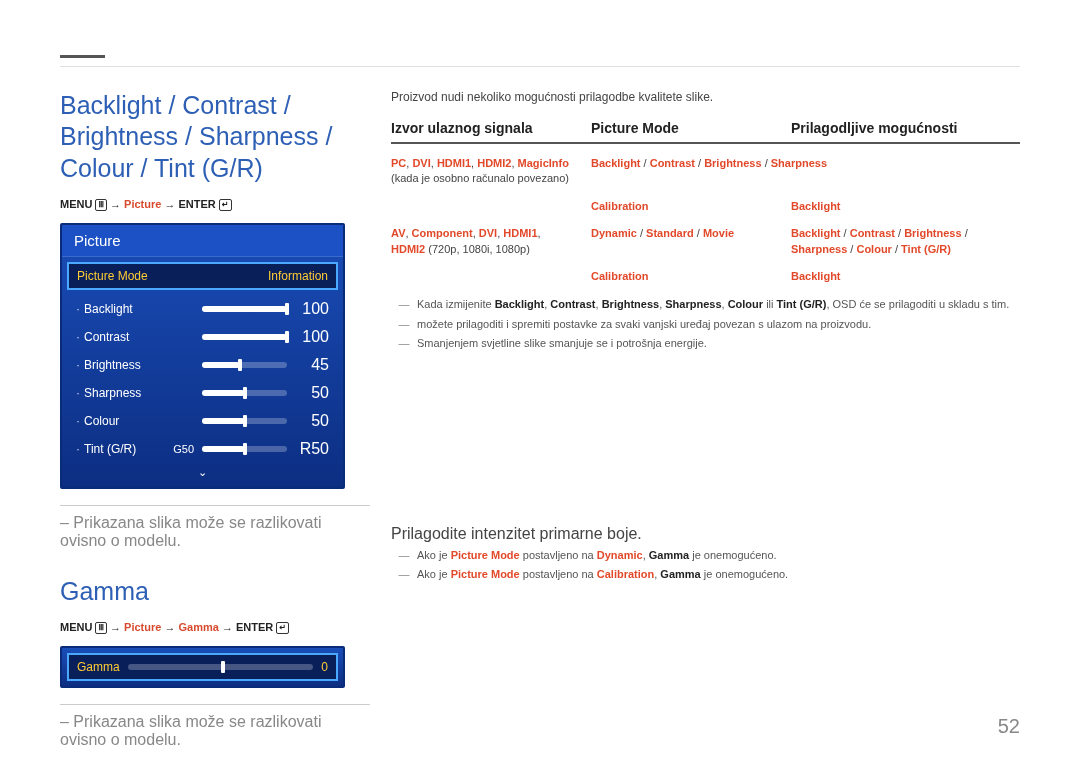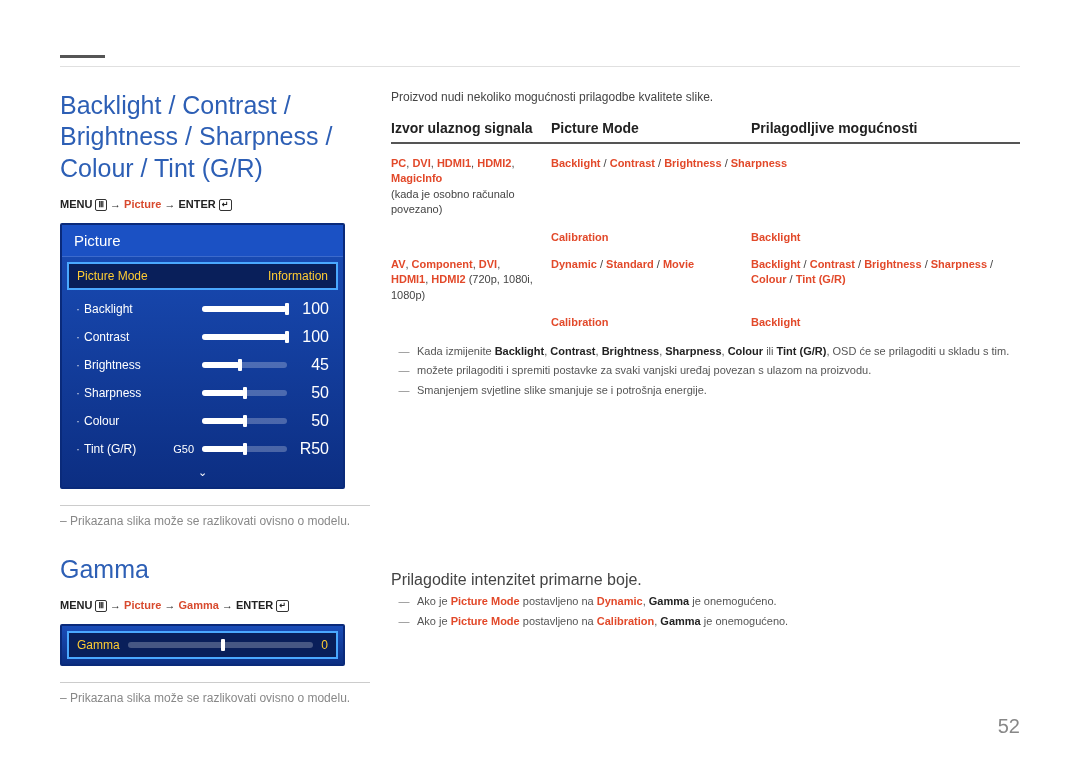--- a/index.html
+++ b/index.html
@@ -100,33 +100,33 @@
     width:4px; height:12px; background:#fff; border-radius:1px;
   }
   .osd-item-row .value { width: 34px; text-align: right; font-size:16px; }
   .chevron-down { text-align:center; padding:3px 0 8px; color:#fff; font-size:11px; }
   .divider-short {
     border: none; border-top: 1px solid #ccc;
     margin: 16px 0 8px 0;
     width: 100%;
   }
   .footnote {
-    font-size: 12px; color: #888;
+    font-size: 16px; color: #888;
   }
   .footnote::before { content: "– "; }
   
   .intro-line { font-size: 12px; color:#444; margin-bottom: 16px; }
   .table-head {
     display: flex;
     border-bottom: 2px solid #555;
     padding-bottom: 6px;
     margin-bottom: 8px;
   }
   .th { font-weight: bold; font-size: 14px; color:#222; }
-  .c1 { width: 160px; }
+  .c1 { width: 200px; }
   .c2 { width: 200px; }
   .c3 { flex: 1; }
   .table-row {
     display: flex;
     font-size: 11px;
     padding: 4px 0 8px 0;
   }
   .cell { padding-right: 14px; line-height:1.4; }
   .cell .red { color: #e2492a; font-weight: bold; }
   .cell .slash { color:#444; }

